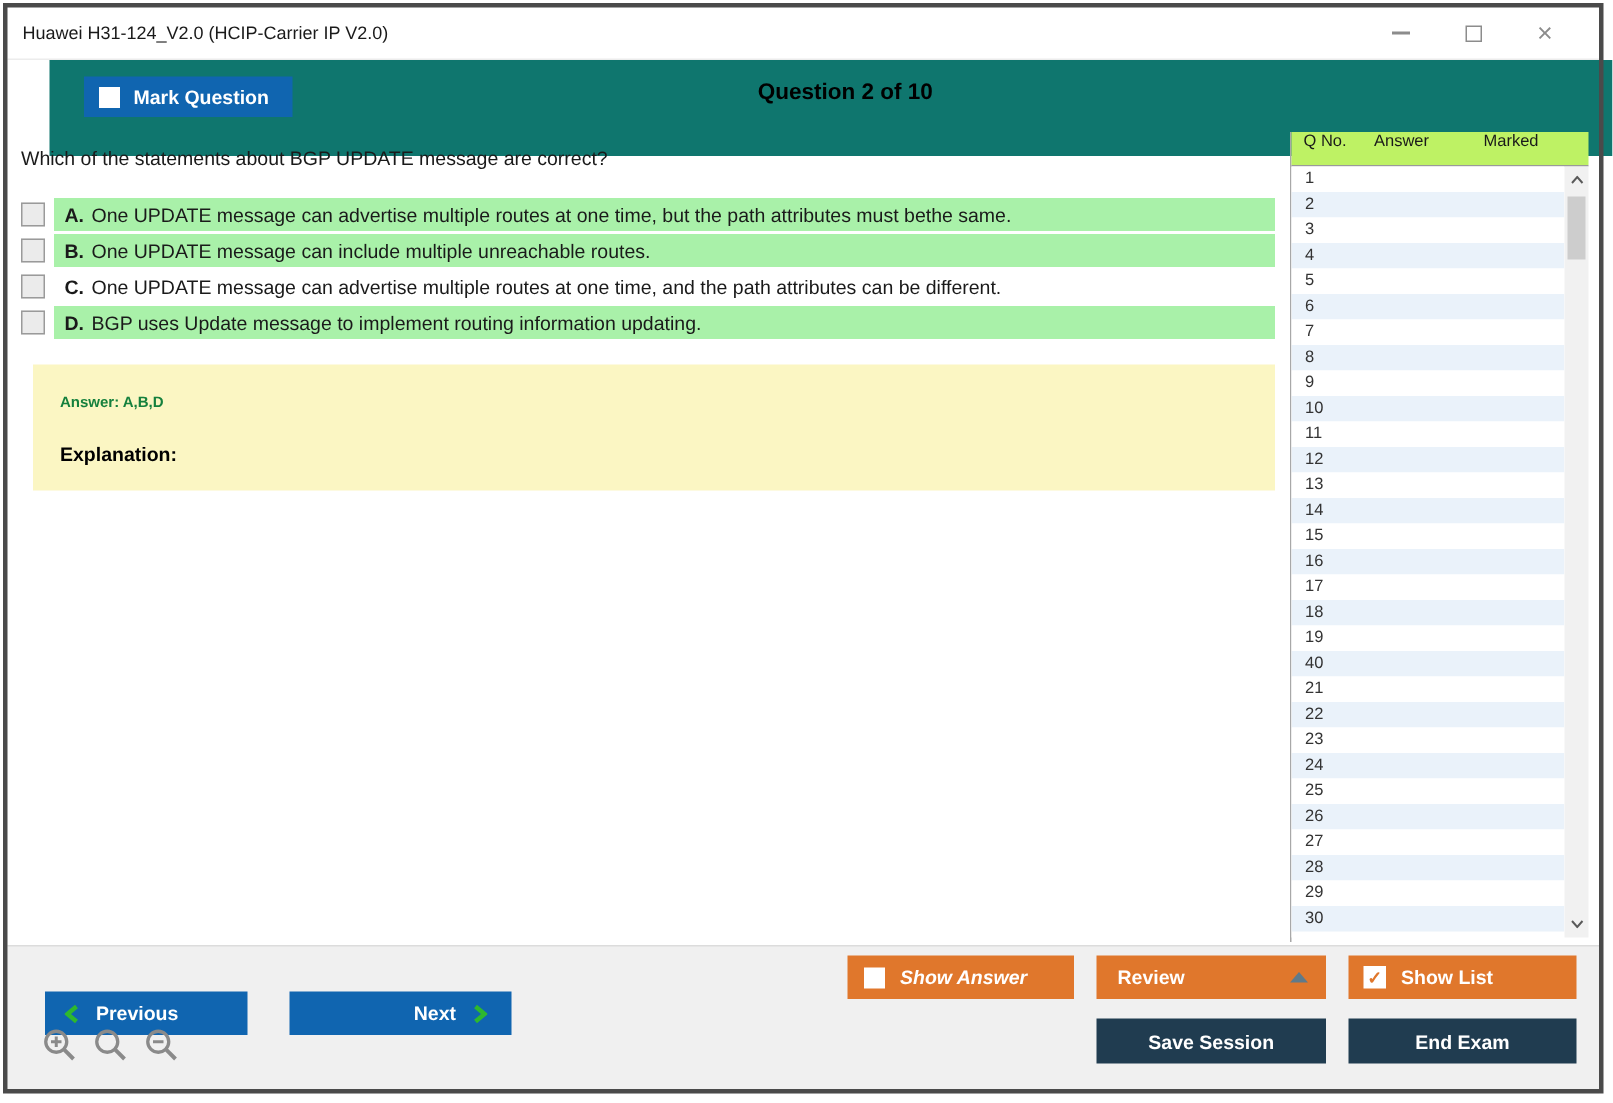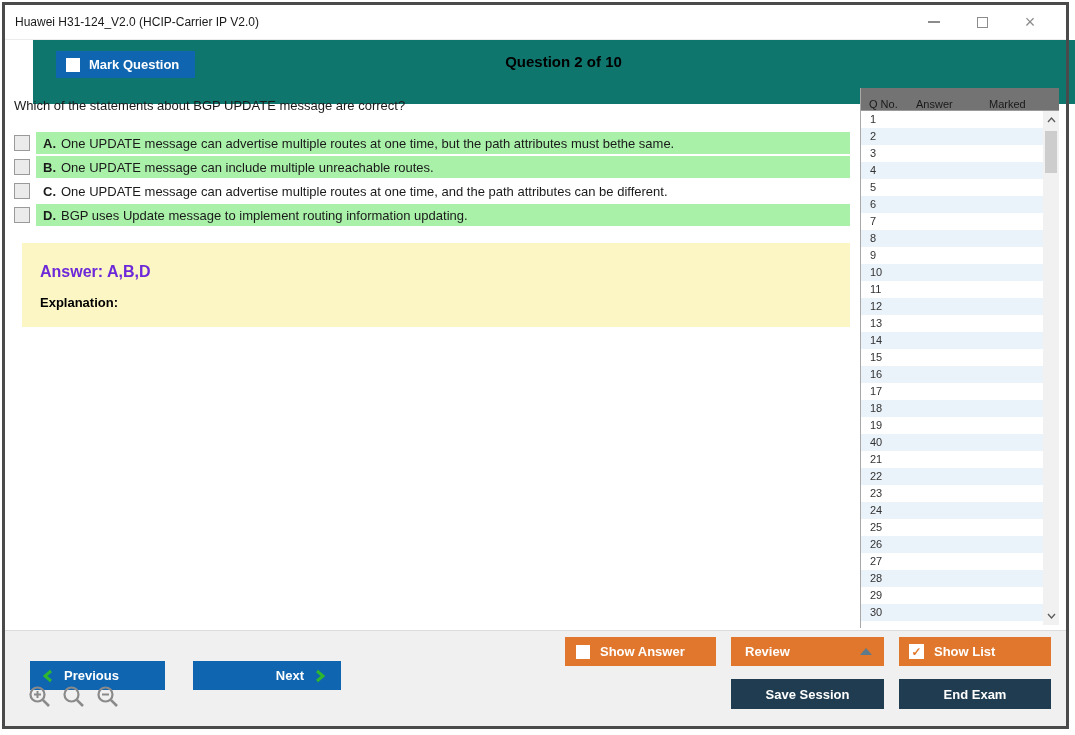--- a/index.html
+++ b/index.html
@@ -33,27 +33,27 @@
   .options { position:absolute; left:14px; top:132px; width:836px; }
   .opt-row { display:flex; align-items:stretch; height:22px; margin-bottom:2px; cursor:pointer; }
   .opt-cb { width:16px; height:16px; margin-top:3px; background:#ebebeb; border:1px solid #9a9a9a; flex:0 0 16px; }
   .opt-strip { flex:1; margin-left:6px; padding-left:7px; font-size:13px; color:#1a1a1a;
                display:flex; align-items:center; background:#fff; white-space:nowrap; overflow:hidden; }
   .opt-strip.hl { background:#a9f1a9; }
   .opt-letter { font-weight:bold; margin-right:5px; }
 
   
   .answer-box { position:absolute; left:22px; top:243px; width:828px; height:84px; background:#fbf6c3; }
-  .answer-line { position:absolute; left:18px; top:20px; font-size:16px; font-weight:bold; color:#6d28d9; }
+  .answer-line { position:absolute; left:18px; top:20px; font-size:10px; font-weight:bold; color:#15803d; }
   .expl-line   { position:absolute; left:18px; top:52px; font-size:13px; font-weight:bold; color:#000000; }
 
   
   .sb-border { position:absolute; left:860px; top:88px; width:1px; height:540px; background:#a8a8a8; }
-  .sb-header { position:absolute; left:861px; top:88px; width:198px; height:22px; background:#737373;
-               display:flex; align-items:flex-end; font-size:11px; color:#1a1a1a; }
+  .sb-header { position:absolute; left:861px; top:88px; width:198px; height:22px; background:#bef264;
+               display:flex; align-items:flex-start; font-size:11px; color:#1a1a1a; }
   .sb-h-qno { padding-left:8px; width:55px; }
   .sb-h-ans { width:73px; }
   .sb-h-marked { }
   .sb-header-line { position:absolute; left:861px; top:110px; width:198px; height:1px; background:#9a9a9a; }
   .sb-rows { position:absolute; left:861px; top:111px; width:182px; height:514px; background:#fff; overflow:hidden; }
   .q-row { height:17px; line-height:17px; padding-left:9px; font-size:11px; color:#333; background:#fff; cursor:pointer; }
   .q-row.alt { background:#eaf2fa; }
   .sb-scroll { position:absolute; left:1043px; top:111px; width:16px; height:514px; background:#f1f1f1;
                display:flex; flex-direction:column; align-items:center; }
   .sb-arrow { height:18px; display:flex; align-items:center; justify-content:center; width:100%; cursor:pointer; }
@@ -63,21 +63,21 @@
   
   .footer { position:absolute; left:5px; top:630px; width:1061px; height:99px; background:#f0f0f0;
             border-top:1px solid #dcdcdc; }
   .fbtn { position:absolute; border:none; display:flex; align-items:center; cursor:pointer;
           font-size:13px; font-weight:bold; color:#fff; }
   .blue { background:#1065b0;margin-top:24px; }
   .orange { background:#e0772c; }
   .navy { background:#203c50; }
   .btn-prev { left:25px; top:6px; width:135px; height:29px; padding-left:13px; gap:11px; }
   .btn-next { left:188px; top:6px; width:148px; height:29px; justify-content:flex-end; padding-right:16px; gap:11px; }
-  .btn-show-answer { left:560px; top:6px; width:151px; height:29px; padding-left:11px; gap:10px; }
+  .btn-show-answer { left:560px; top:6px; width:151px; height:29px; padding-left:11px; gap:10px;font-style:italic; }
   .btn-review { left:726px; top:6px; width:153px; height:29px; padding-left:14px; }
   .btn-show-list { left:894px; top:6px; width:152px; height:29px; padding-left:10px; gap:10px; }
   .btn-save { left:726px; top:48px; width:153px; height:30px; justify-content:center; }
   .btn-end  { left:894px; top:48px; width:152px; height:30px; justify-content:center; }
   .cb-checked { width:15px; height:15px; background:#fff; display:flex; align-items:center; justify-content:center;
                 color:#e0772c; font-size:12px; font-weight:bold; line-height:1; }
   .tri-up { margin-left:auto; margin-right:12px; width:0; height:0;
             border-left:6px solid transparent; border-right:6px solid transparent;
             border-bottom:7px solid #5f7a8a; }
   .zoom-icons { position:absolute; left:23px; top:54px; display:flex; gap:9px; }

